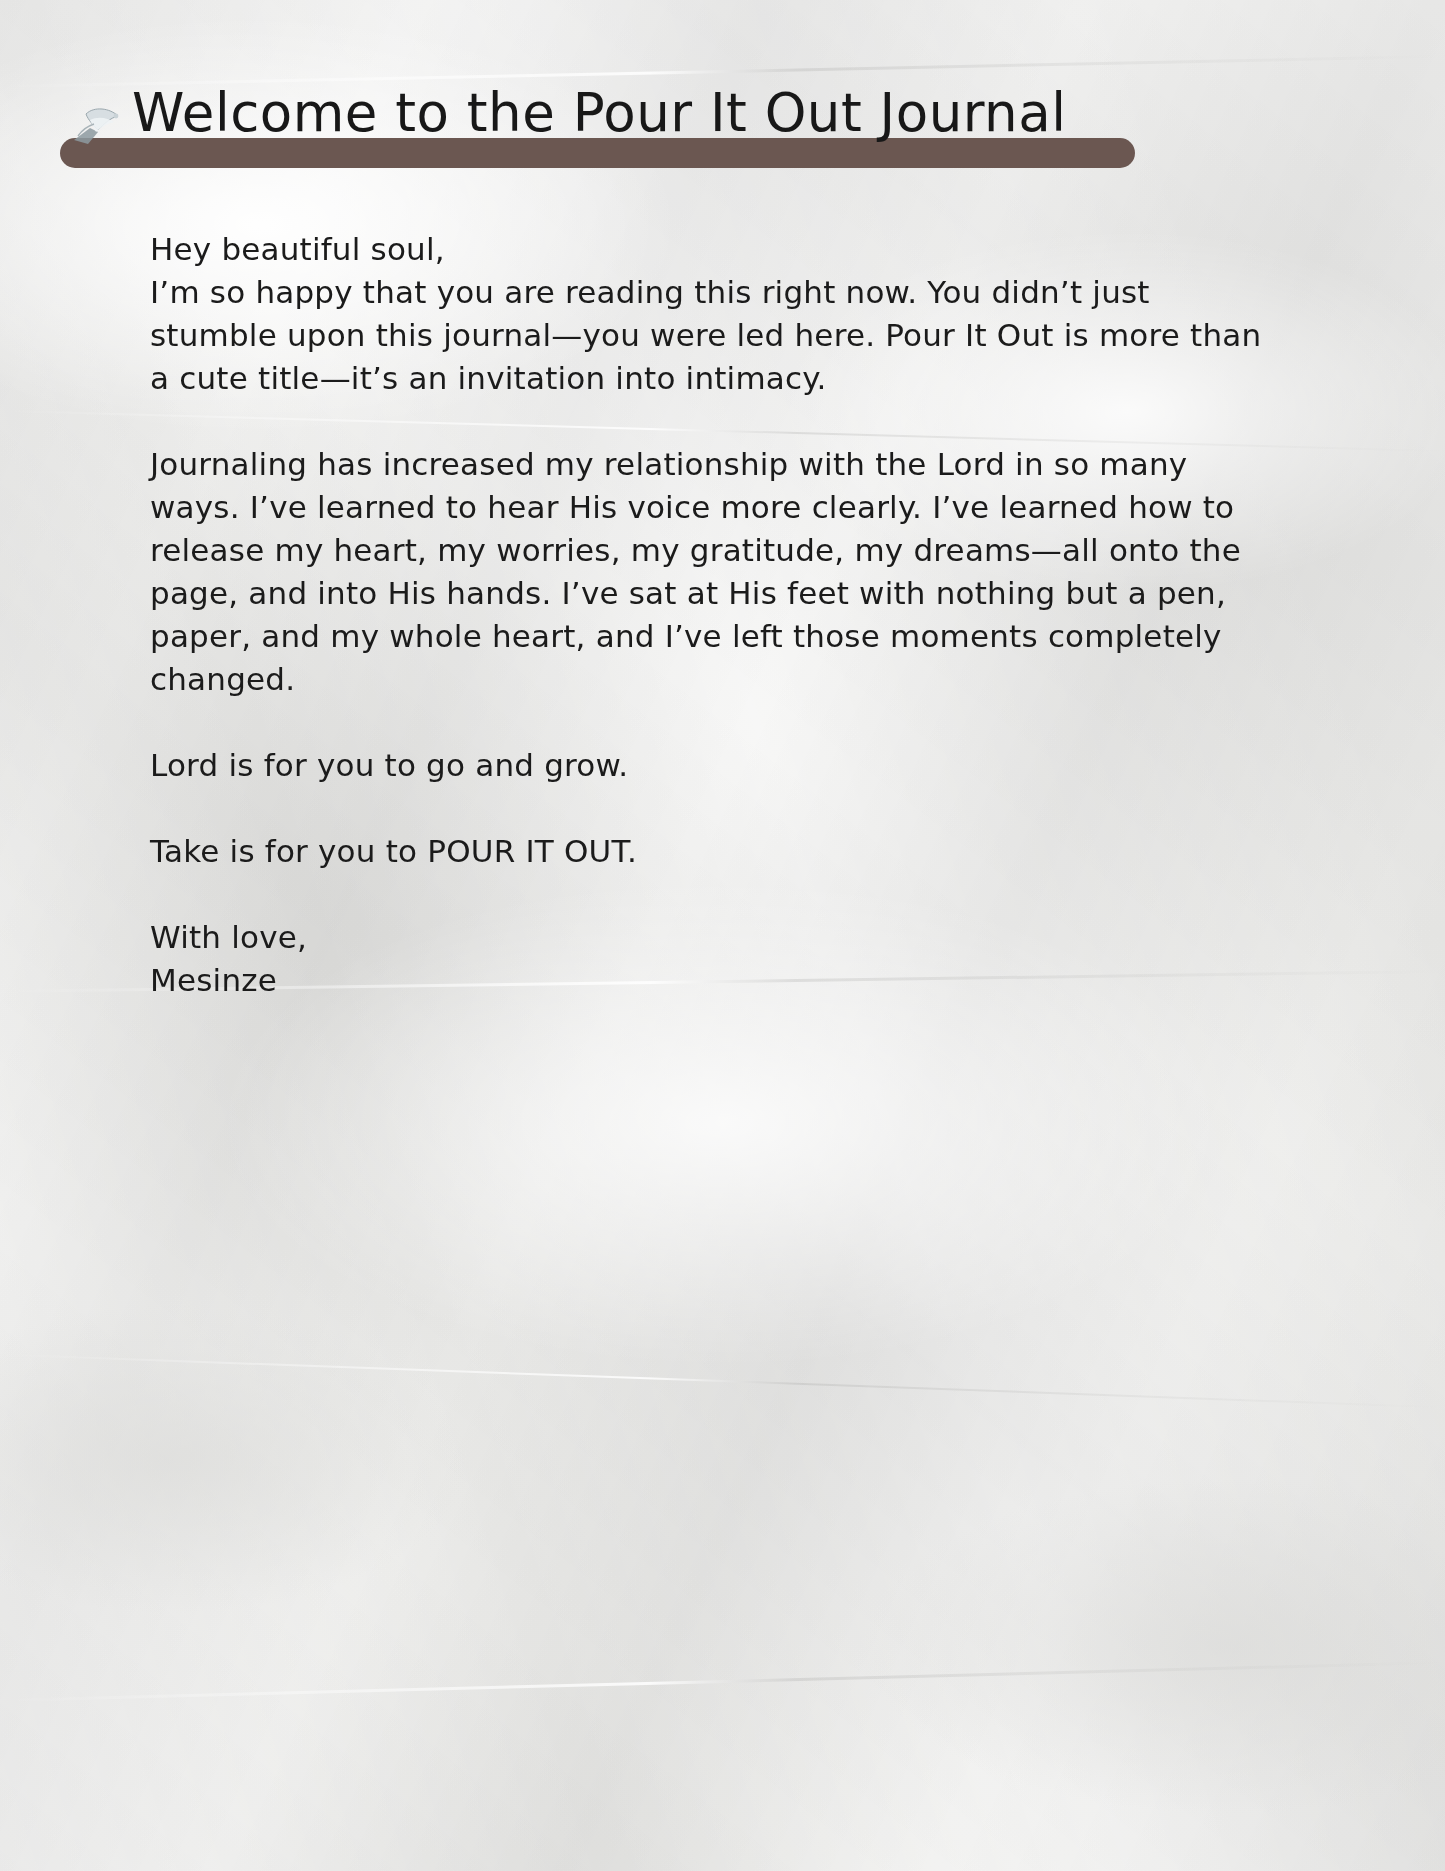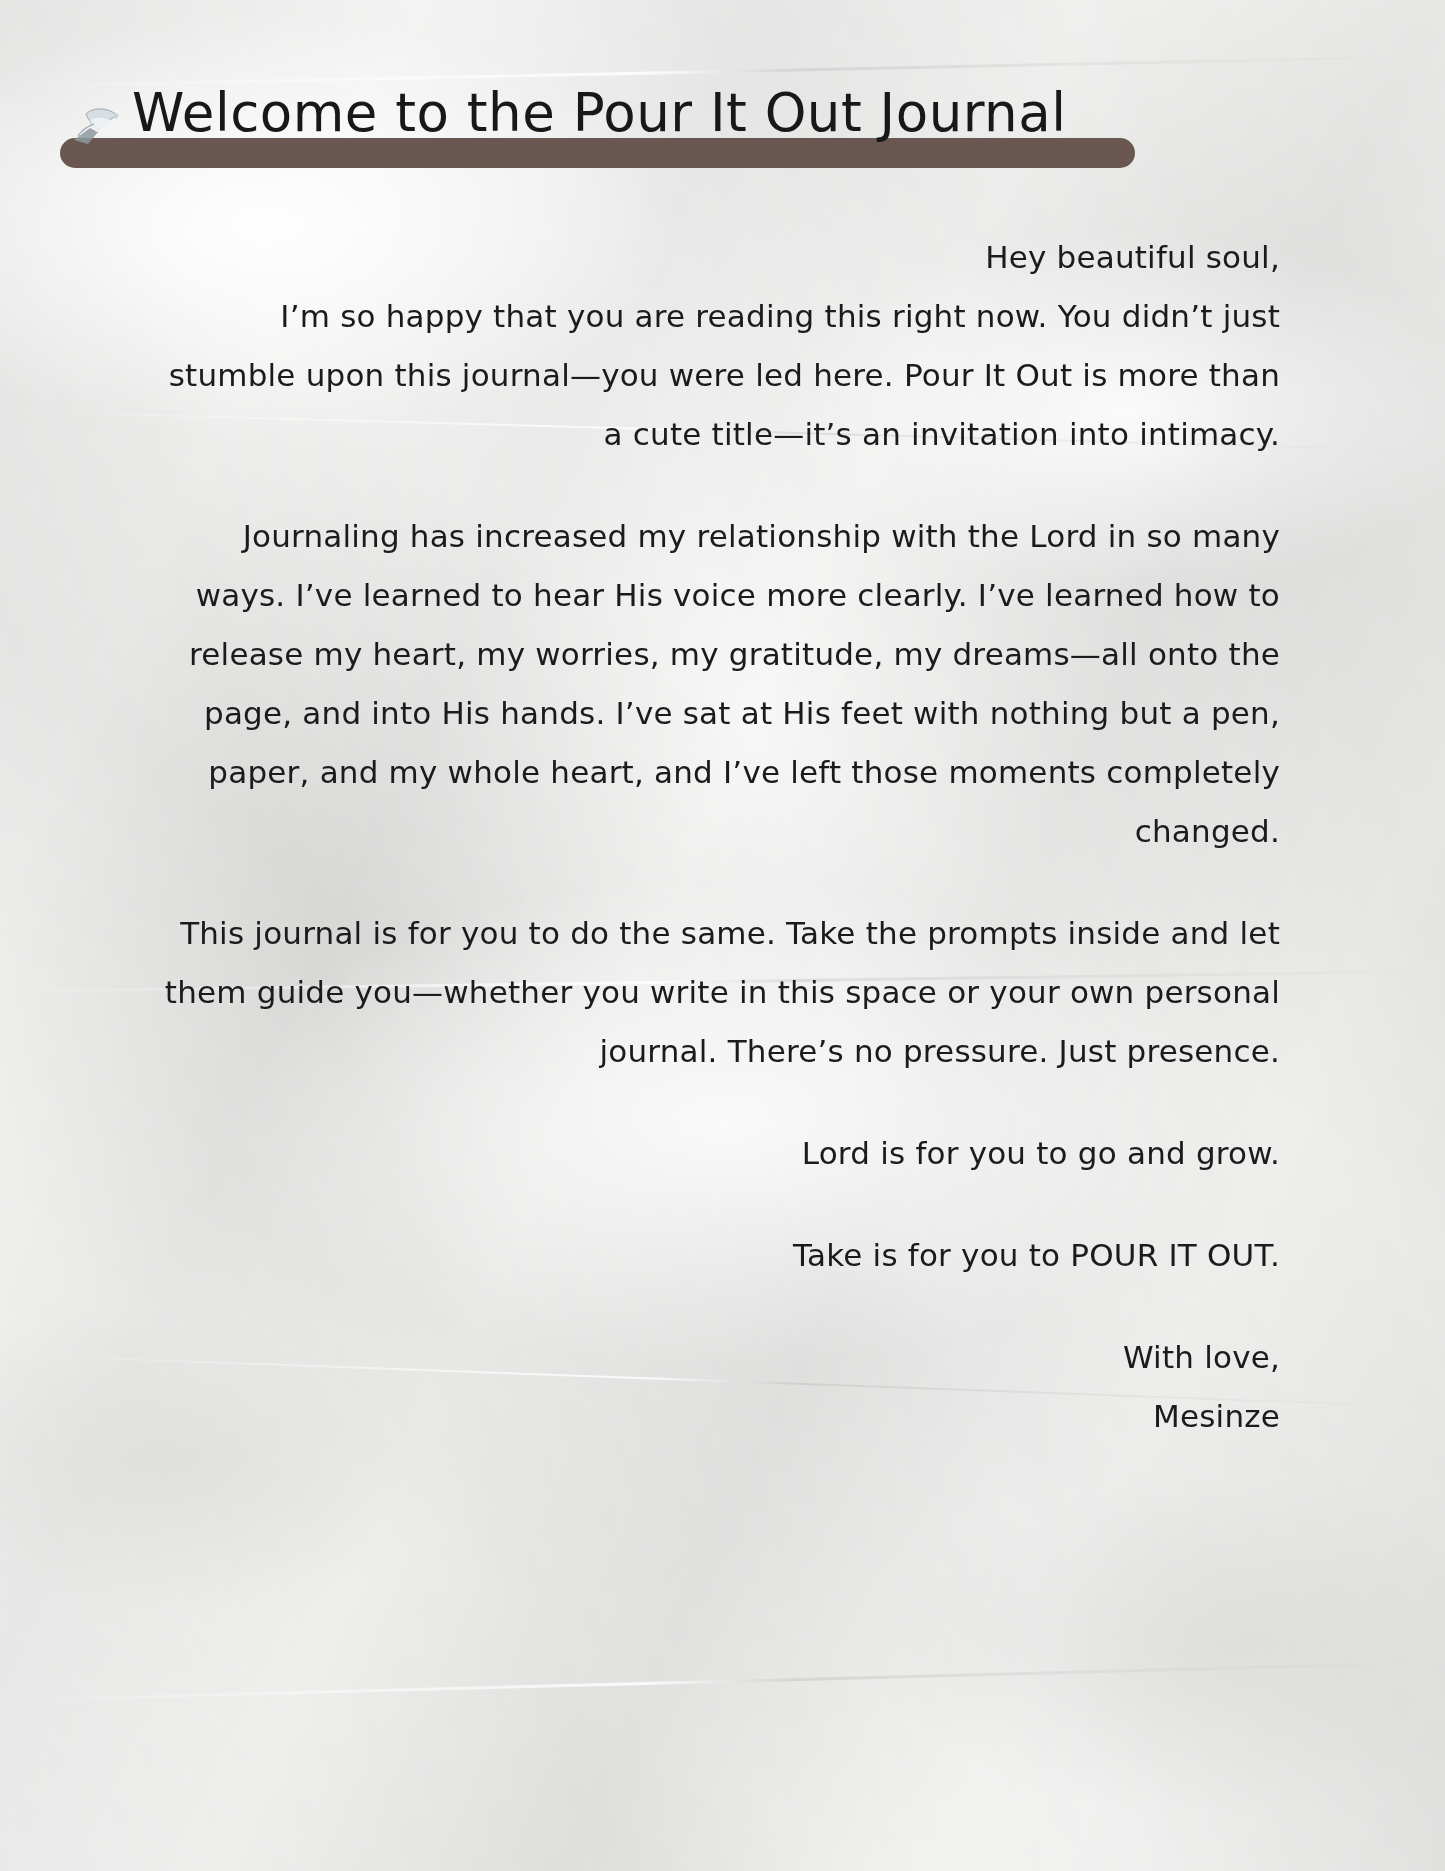--- a/index.html
+++ b/index.html
@@ -71,24 +71,24 @@
     top: 14px;
     width: 56px;
     height: 46px;
   }
 
   #body-text {
     position: absolute;
     left: 150px;
     top: 228px;
     width: 1130px;
-    text-align: right;
+    text-align: left;
     font-family: "DejaVu Sans", sans-serif;
     font-size: 31px;
-    line-height: 59px;
+    line-height: 43px;
     color: #1b1b1b;
     letter-spacing: 0.2px;
   }
   .para {
     margin: 0 0 43px 0;
     white-space: pre-line;
   }
   .para:last-child { margin-bottom: 12px; }
   .sign {
     white-space: pre-line;
@@ -116,20 +116,19 @@
         <path d="M10 34 C14 28, 20 24, 26 22" stroke="#a8b3b8" stroke-width="1.4" fill="none"></path>
       </svg>
     </div>
     <div id="header-title">Welcome to the Pour It Out Journal</div>
   </div>
 
   <div id="body-text">
     <p class="para">Hey beautiful soul,
 I’m so happy that you are reading this right now. You didn’t just stumble upon this journal—you were led here. Pour It Out is more than a cute title—it’s an invitation into intimacy.</p>
     <p class="para">Journaling has increased my relationship with the Lord in so many ways. I’ve learned to hear His voice more clearly. I’ve learned how to release my heart, my worries, my gratitude, my dreams—all onto the page, and into His hands. I’ve sat at His feet with nothing but a pen, paper, and my whole heart, and I’ve left those moments completely changed.</p>
-    <p class="para">This journal is for you to do the same. Take the prompts inside and let them guide you—whether you write in this space or your own personal journal. There’s no pressure. Just presence.</p>
     <p class="para">Lord is for you to go and grow.</p>
     <p class="para">Take is for you to POUR IT OUT.</p>
     <p class="para sign">With love,
 Mesinze</p>
   </div>
 
 </div>
 
 </body></html>

